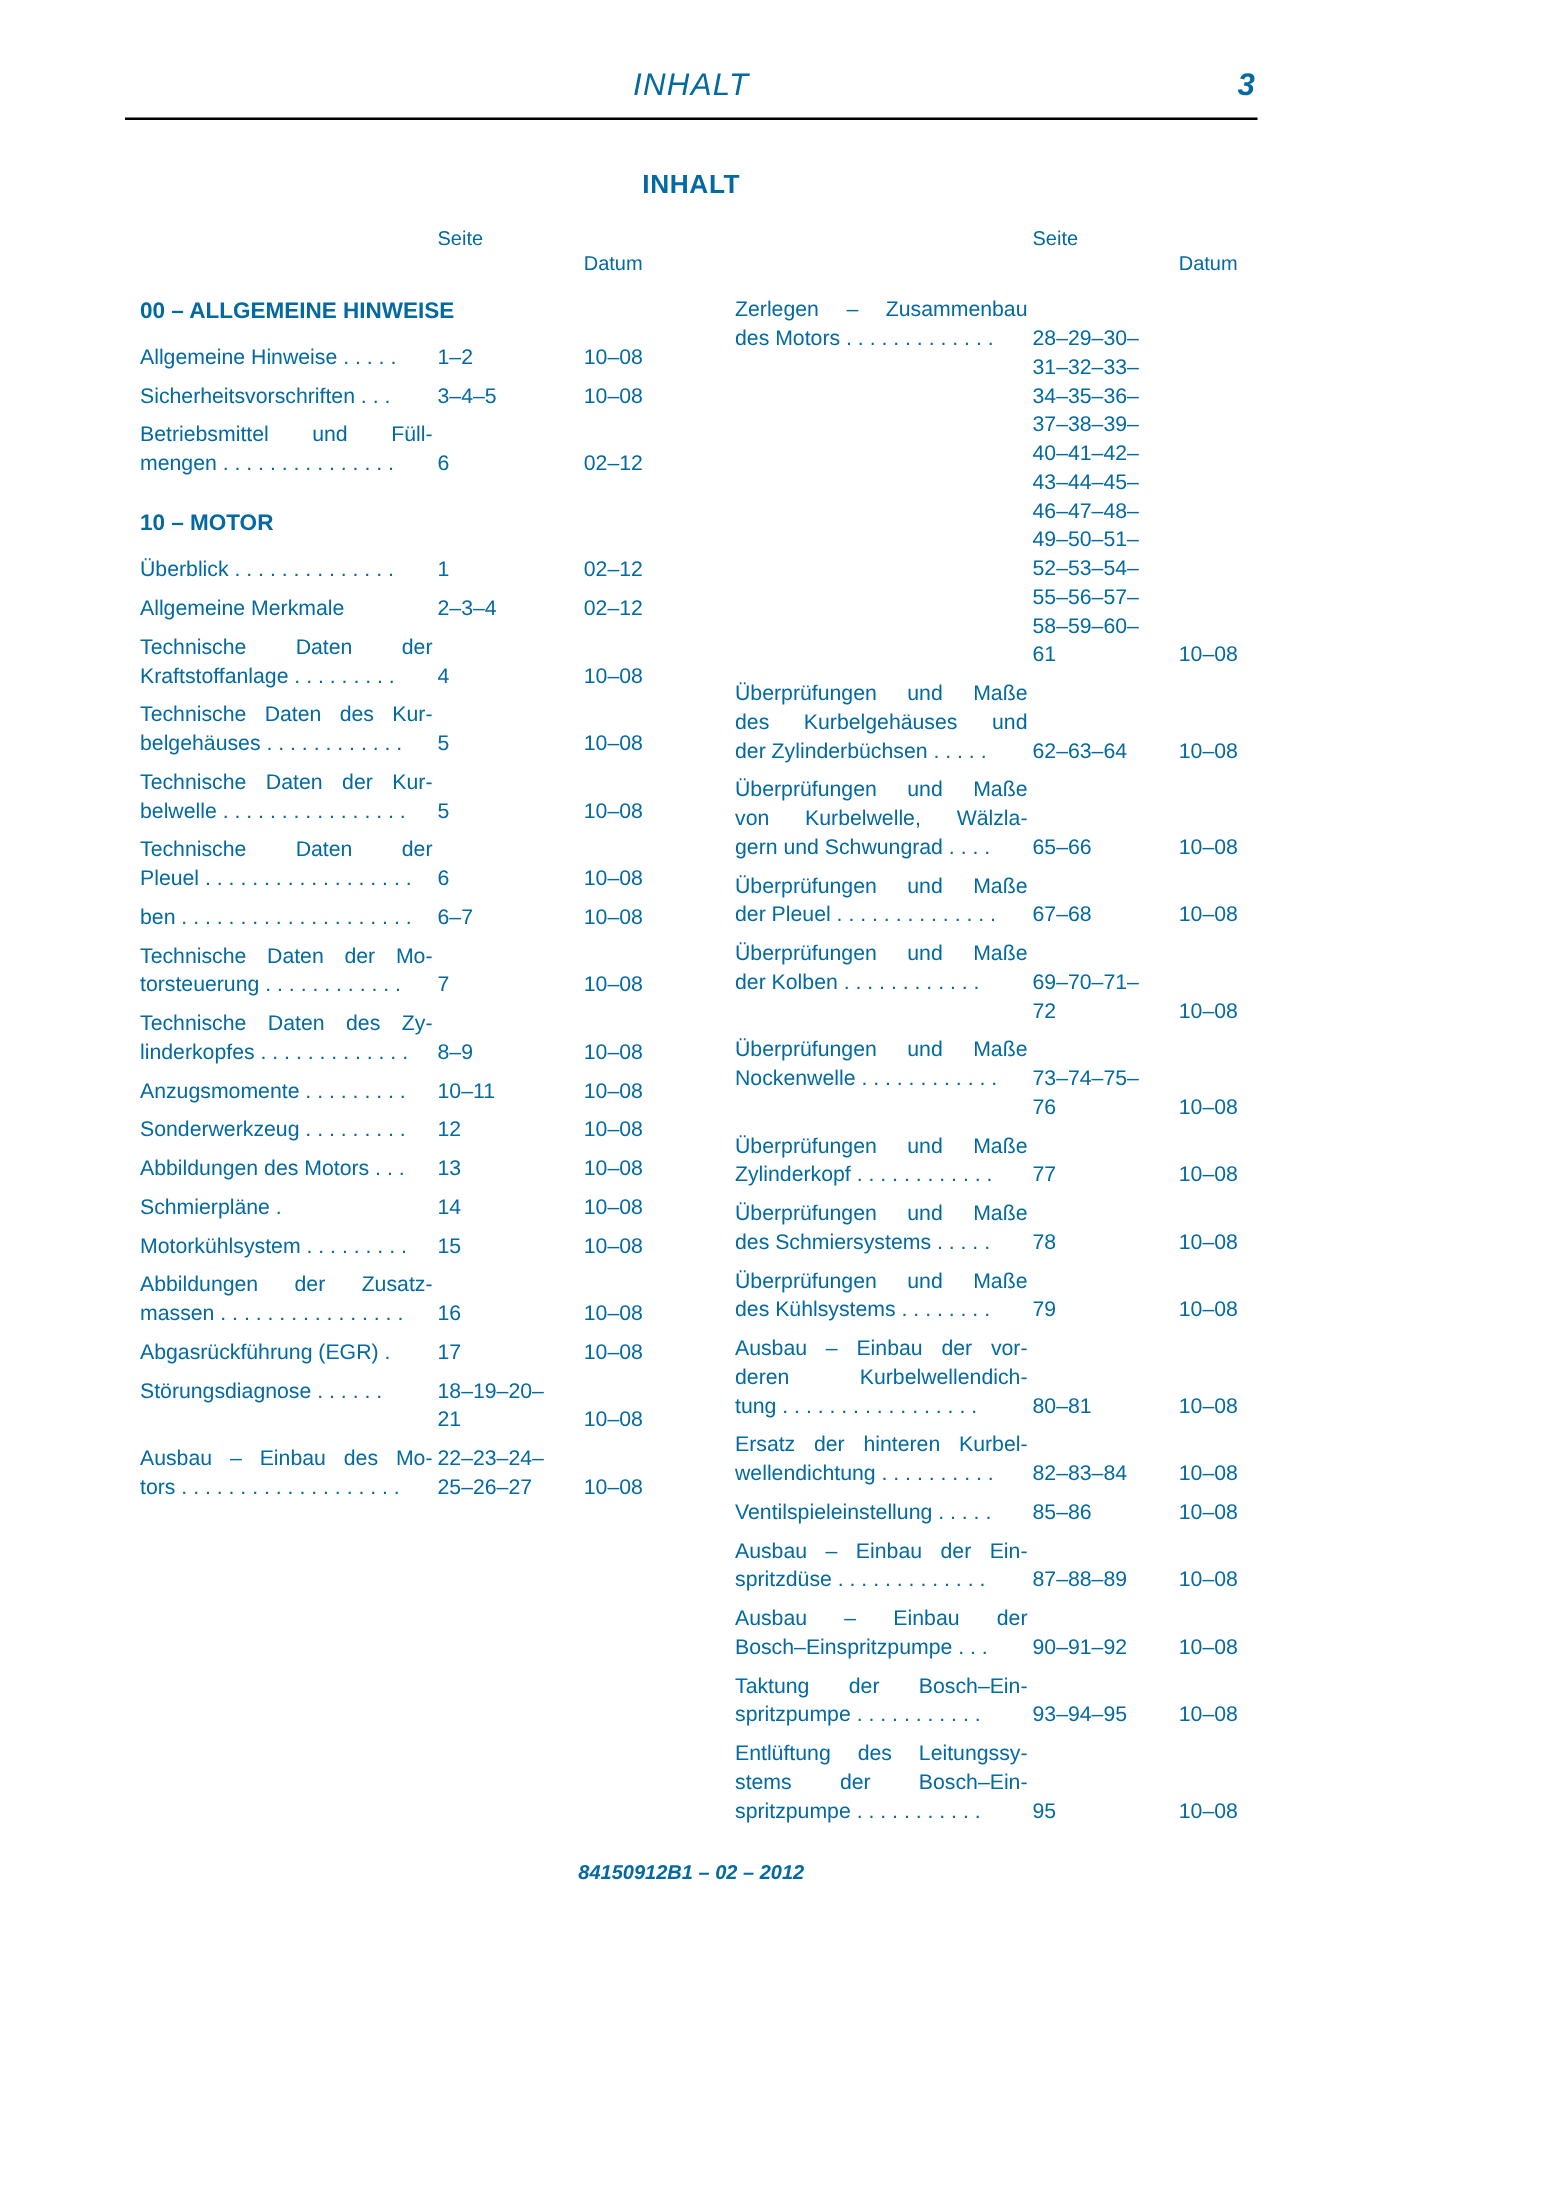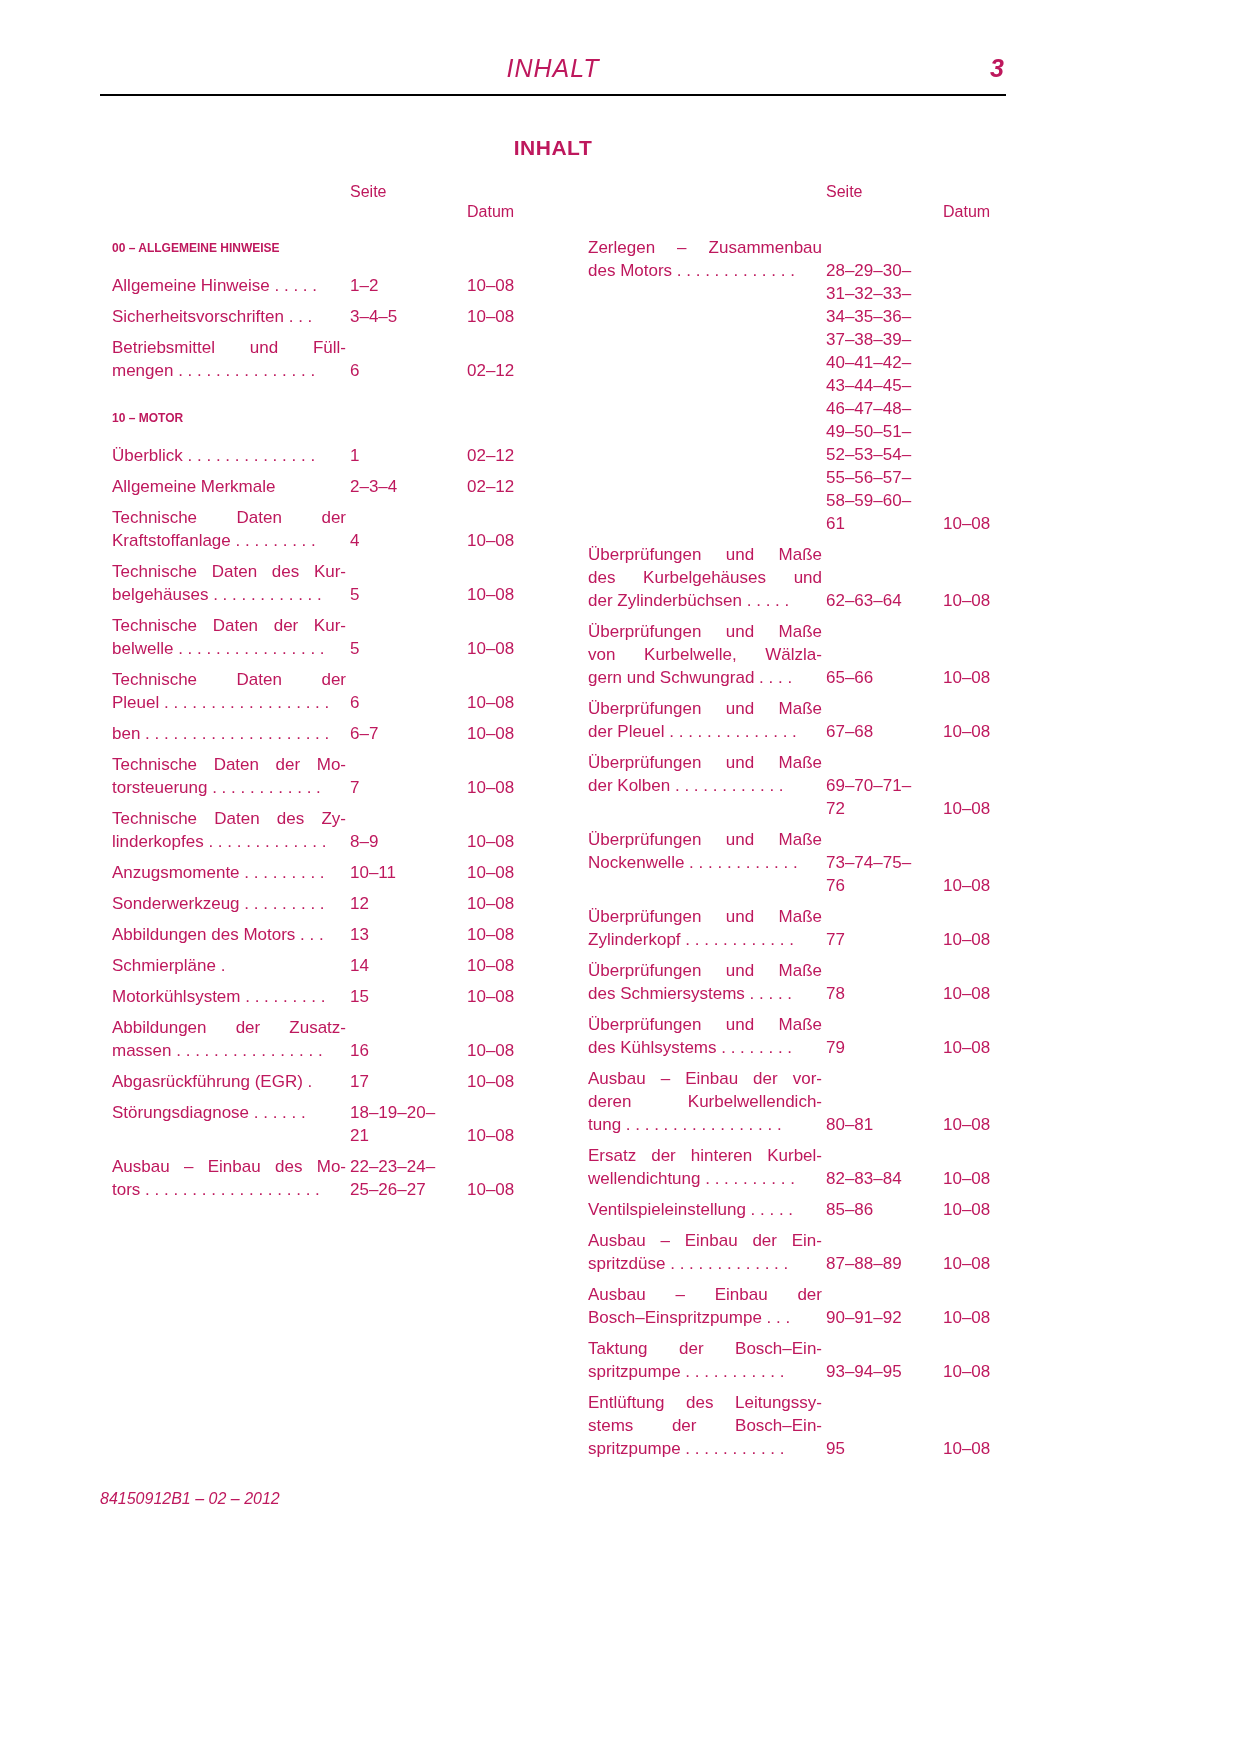--- a/index.html
+++ b/index.html
@@ -1,43 +1,43 @@
 <!DOCTYPE html>
 <html><head>
 <meta charset="utf-8">
 <style>
   html, body { margin:0; padding:0; background:#ffffff; }
   .page {
     position:relative; width:1067px; height:1755px; background:#ffffff;
-    font-family:"Liberation Sans", sans-serif; color:#be185d; overflow:hidden;
+    font-family:"Liberation Sans", sans-serif; color:#0369a1; overflow:hidden;
   }
   .top-header { position:absolute; left:100px; top:54px; width:906px; height:34px; }
   .top-header .ht { text-align:center; font-style:italic; font-size:25px; letter-spacing:1px; }
   .top-header .pn { position:absolute; right:2px; top:0; font-style:italic; font-weight:bold; font-size:25px; }
   .rule { position:absolute; left:100px; top:94px; width:906px; border-top:2px solid #000; }
   .main-title { position:absolute; left:100px; top:136px; width:906px; text-align:center; font-weight:bold; font-size:21px; letter-spacing:0.5px; }
   .columns { position:absolute; left:112px; top:182px; display:flex; }
   .col { width:408px; }
   .col + .col { margin-left:68px; }
   .col-head { display:grid; grid-template-columns:238px 117px auto; font-size:16px; line-height:20px; margin-bottom:14px; }
   .col-head .s { grid-column:2; }
   .col-head .d { grid-column:3;margin-top:20px; }
 
-  .sec-heading { font-weight:bold; font-size:12px; line-height:25px; margin:0 0 13px 0; }
+  .sec-heading { font-weight:bold; font-size:18px; line-height:25px; margin:0 0 13px 0; }
   .sub-heading { font-weight:bold; font-size:17px; line-height:24px; margin:0 0 13px 0; }
   .space-before { margin-top:24px; }
 
   .toc-entry { margin-bottom:8px; }
   .entry-row { display:grid; grid-template-columns:238px 117px auto; font-size:17px; line-height:23px; }
   .entry-row .t { white-space:nowrap; overflow:hidden; padding-right:4px; }
   .entry-row .t.j { white-space:normal; text-align:justify; text-align-last:justify; }
   .entry-row .p { white-space:nowrap; }
   .entry-row .d { white-space:nowrap; }
 
-  .footer { position:absolute; left:100px; top:1490px; width:906px; text-align:left; font-style:italic; font-weight:normal; font-size:16px; }
+  .footer { position:absolute; left:100px; top:1490px; width:906px; text-align:center; font-style:italic; font-weight:bold; font-size:16px; }
 </style>
 </head>
 <body>
 
 <div class="page">
 
   <div class="top-header">
     <div class="ht">INHALT</div>
     <div class="pn">3</div>
   </div>

